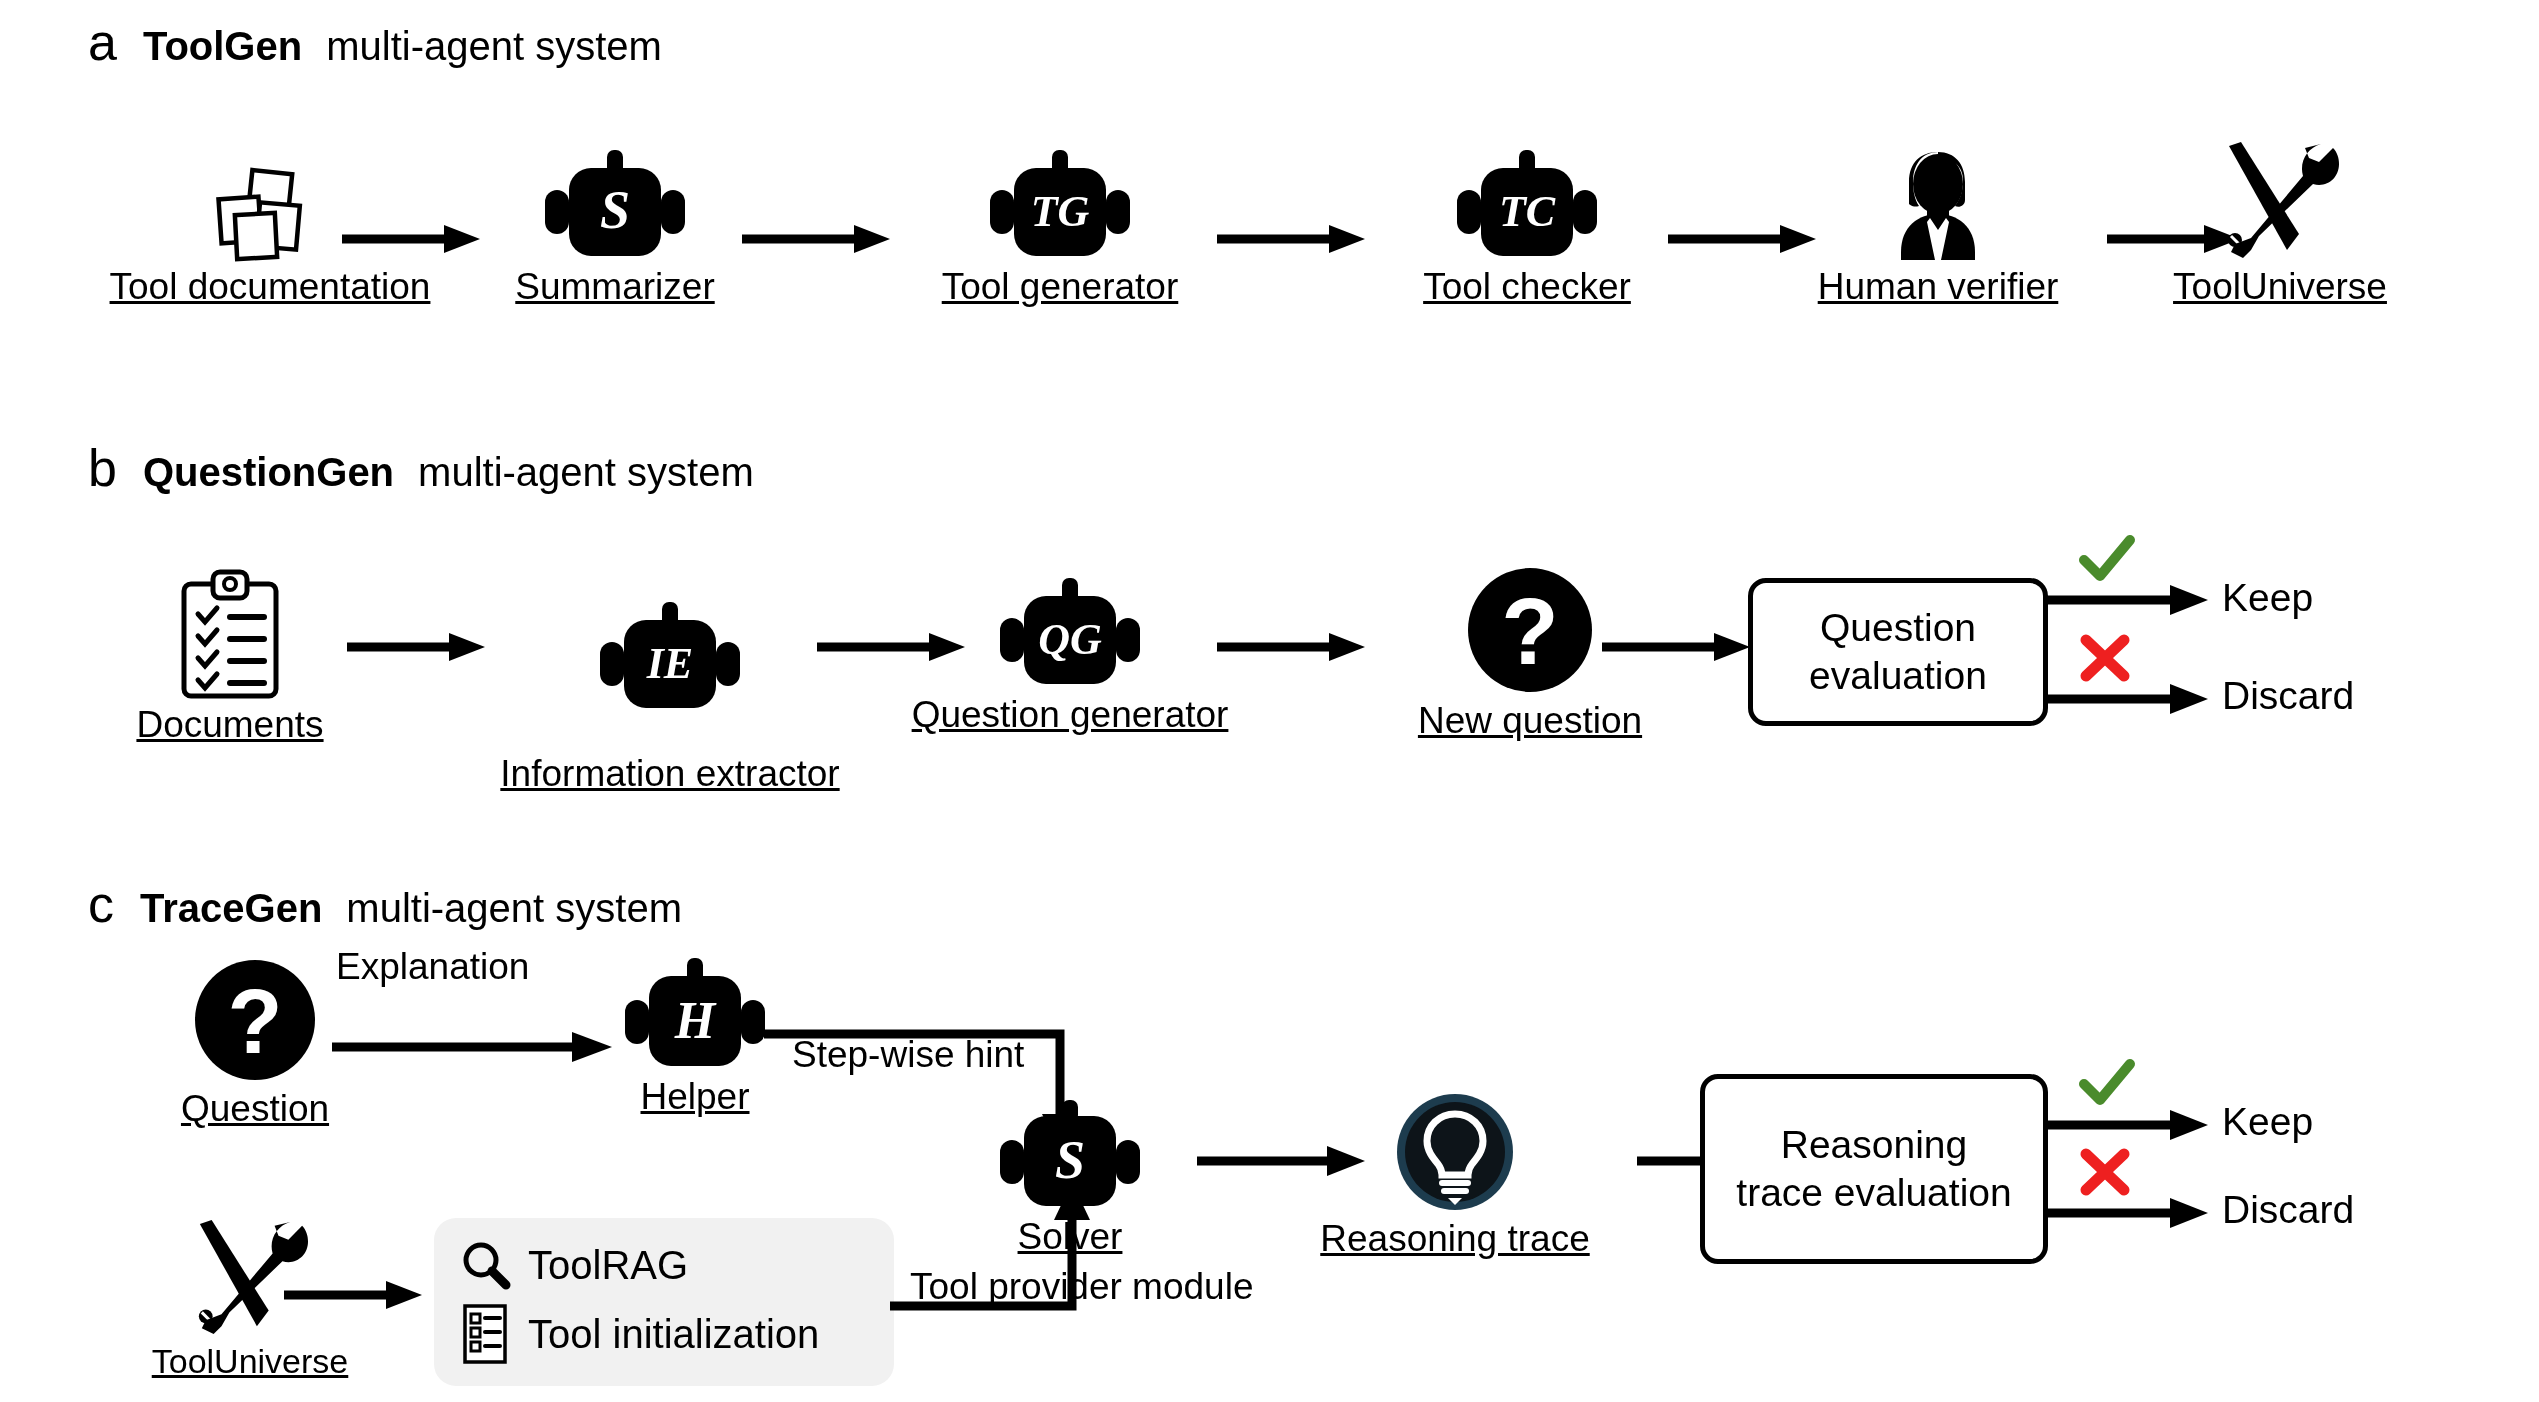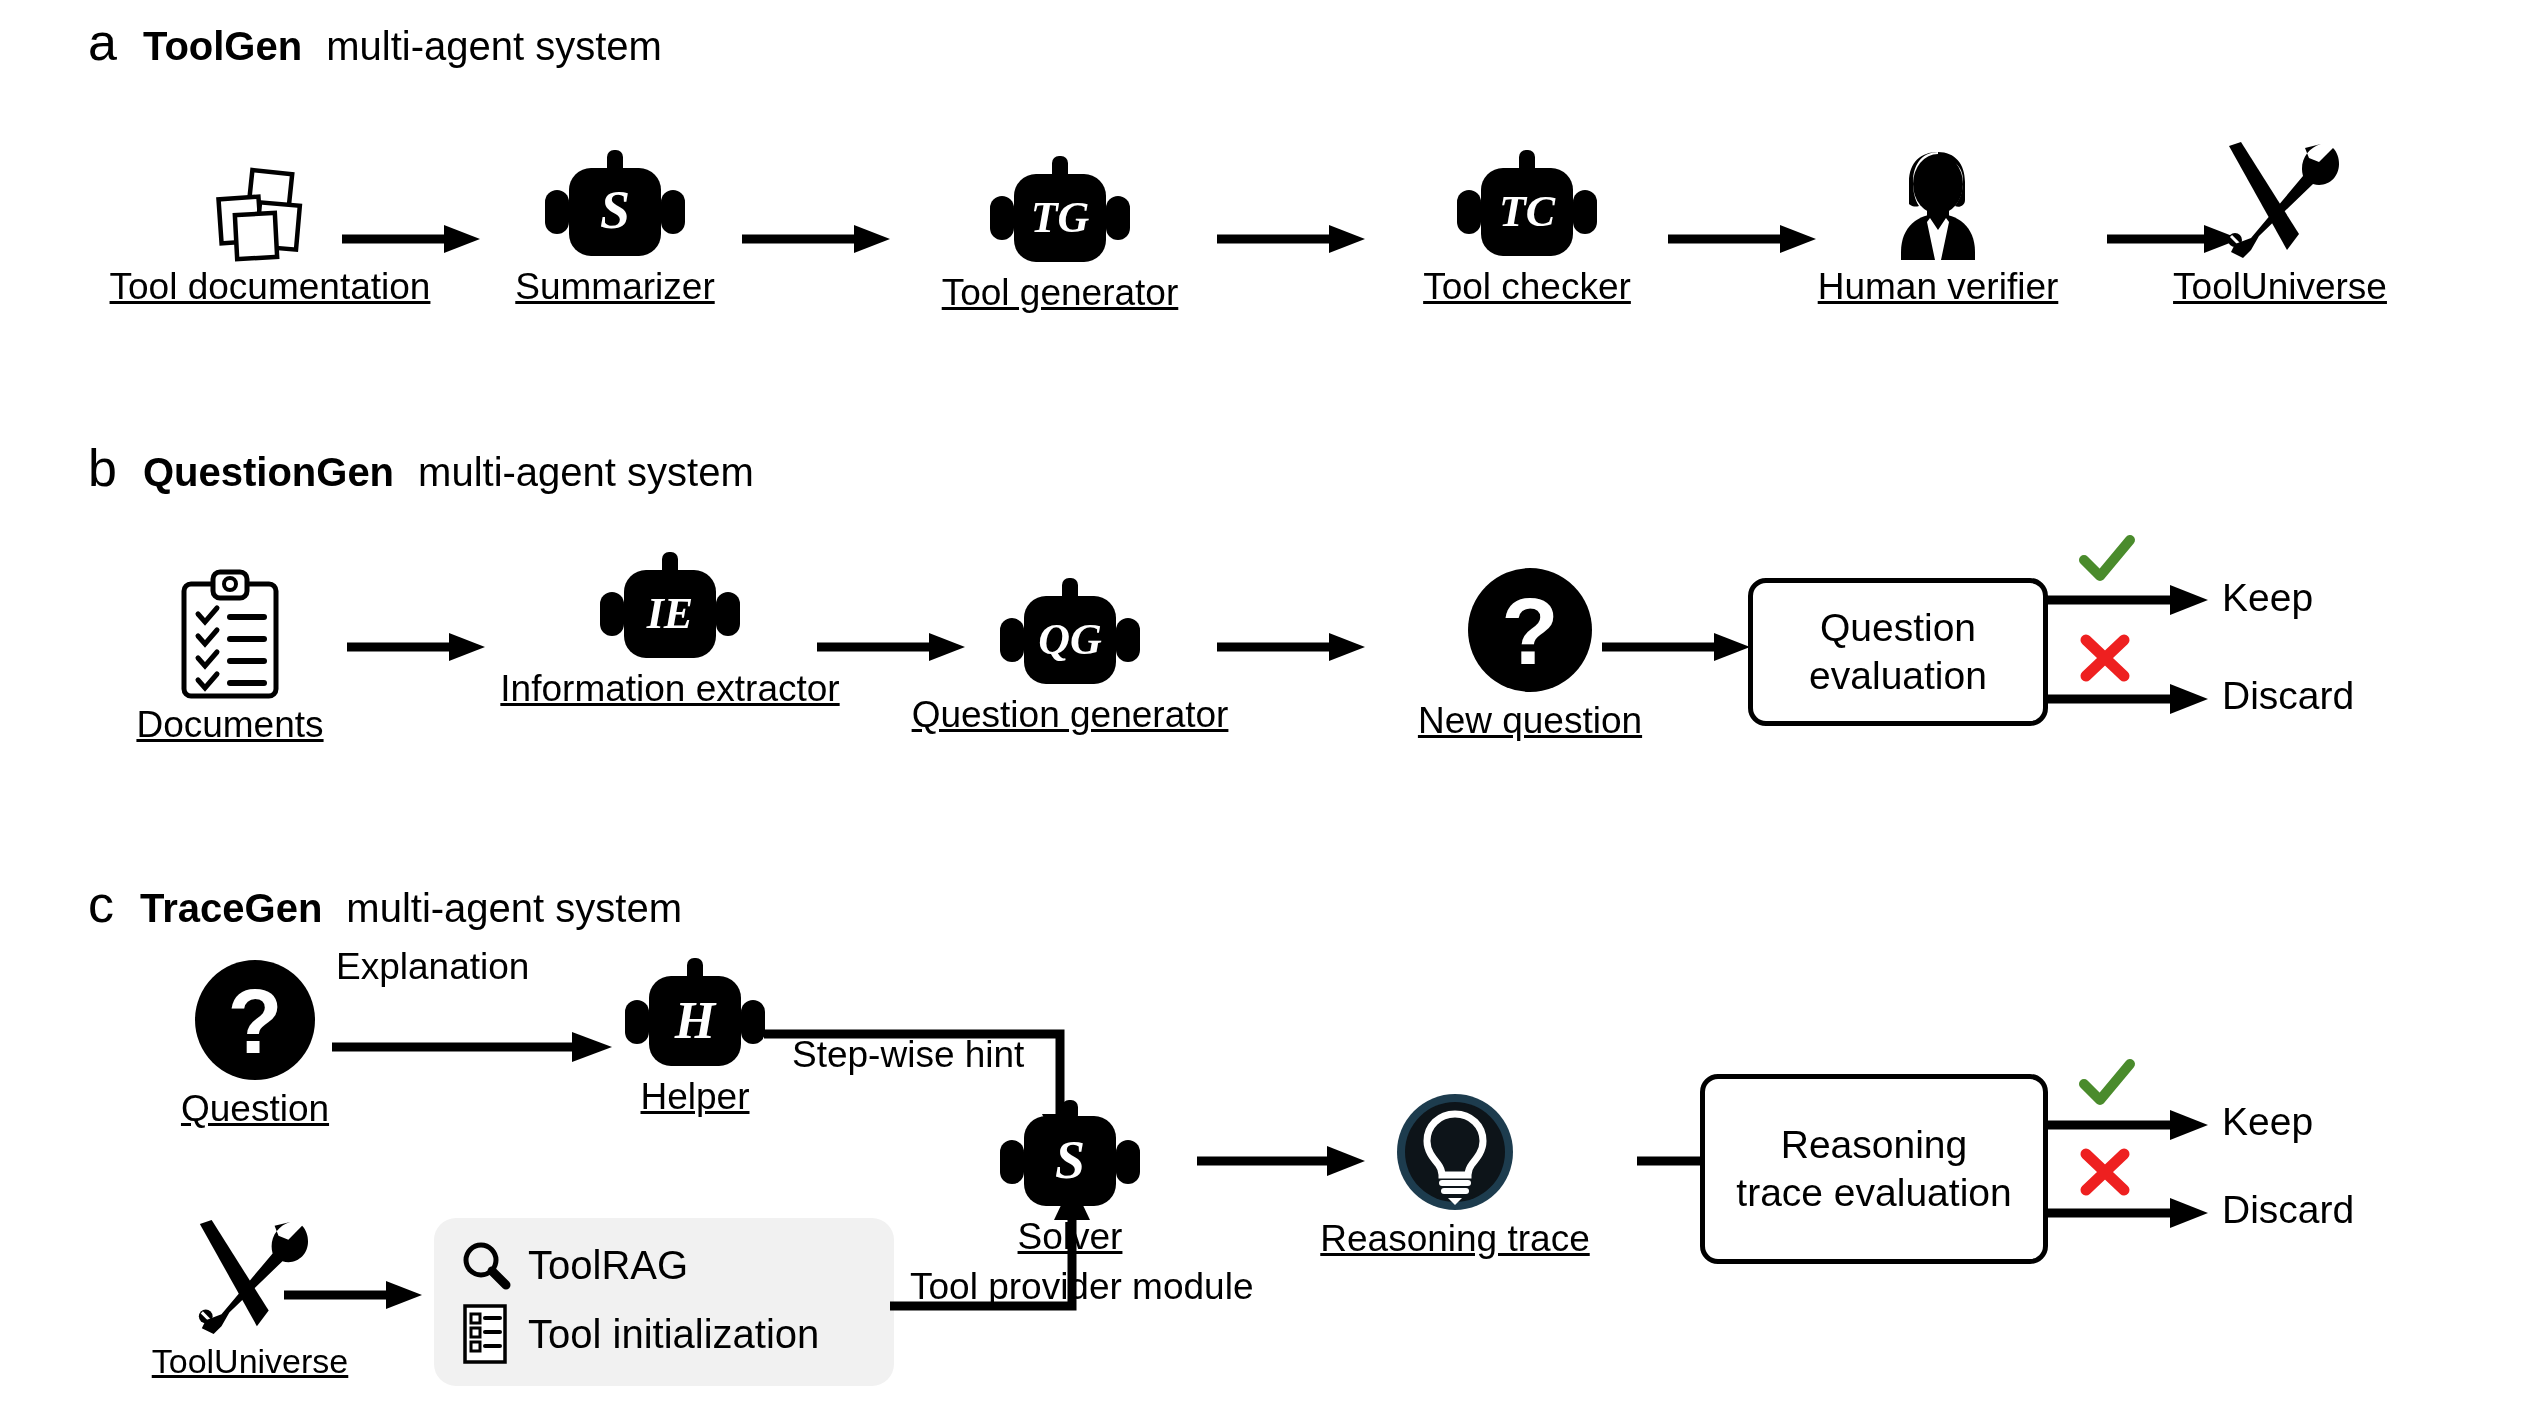--- a/index.html
+++ b/index.html
@@ -183,21 +183,21 @@
       </svg>
     </div>
     <div class="node-label">Summarizer</div>
   </div>
 
   <svg class="arrow-h" style="left:740px; top:222px;" width="160" height="34">
     <path d="M2 17 H120" stroke="#000" stroke-width="9" fill="none"></path>
     <path d="M114 3 L150 17 L114 31 Z" fill="#000"></path>
   </svg>
 
-  <div class="node" style="left:910px; top:156px; width:300px;">
+  <div class="node" style="left:910px; top:150px; width:300px;">
     <div class="node-icon" style="height:110px;">
       <svg width="152" height="110" viewBox="0 0 152 110">
         <rect x="68" y="0" width="16" height="26" rx="7" fill="#000"></rect>
         <rect x="6" y="40" width="24" height="44" rx="12" fill="#000"></rect>
         <rect x="122" y="40" width="24" height="44" rx="12" fill="#000"></rect>
         <rect x="30" y="18" width="92" height="88" rx="22" fill="#000"></rect>
         <text x="76" y="76" font-family="'Liberation Serif',serif" font-size="44" font-weight="700" font-style="italic" fill="#fff" text-anchor="middle">TG</text>
       </svg>
     </div>
     <div class="node-label">Tool generator</div>
@@ -291,21 +291,21 @@
       </svg>
     </div>
     <div class="node-label">Documents</div>
   </div>
 
   <svg class="arrow-h" style="left:345px; top:630px;" width="150" height="34">
     <path d="M2 17 H110" stroke="#000" stroke-width="9" fill="none"></path>
     <path d="M104 3 L140 17 L104 31 Z" fill="#000"></path>
   </svg>
 
-  <div class="node" style="left:530px; top:552px; width:280px;">
+  <div class="node" style="left:530px; top:602px; width:280px;gap:35px;">
     <div class="node-icon" style="height:110px;">
       <svg width="152" height="110" viewBox="0 0 152 110">
         <rect x="68" y="0" width="16" height="26" rx="7" fill="#000"></rect>
         <rect x="6" y="40" width="24" height="44" rx="12" fill="#000"></rect>
         <rect x="122" y="40" width="24" height="44" rx="12" fill="#000"></rect>
         <rect x="30" y="18" width="92" height="88" rx="22" fill="#000"></rect>
         <text x="76" y="76" font-family="'Liberation Serif',serif" font-size="44" font-weight="700" font-style="italic" fill="#fff" text-anchor="middle">IE</text>
       </svg>
     </div>
     <div class="node-label">Information extractor</div>

